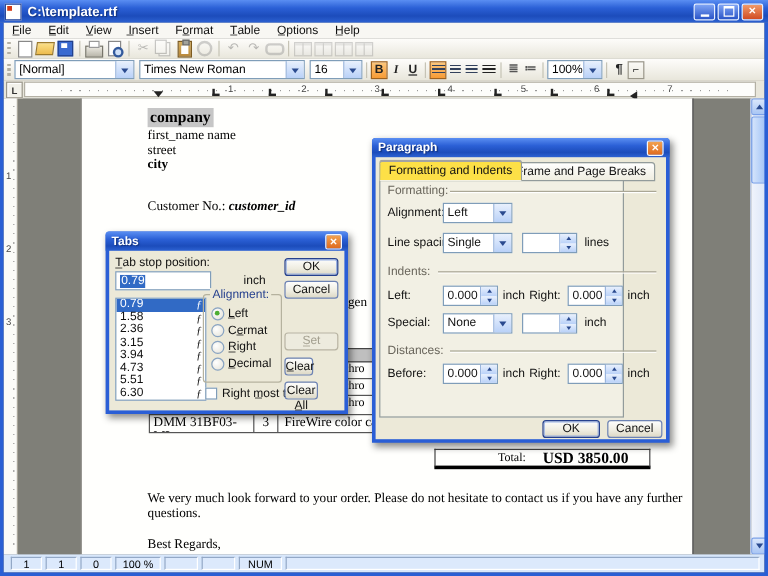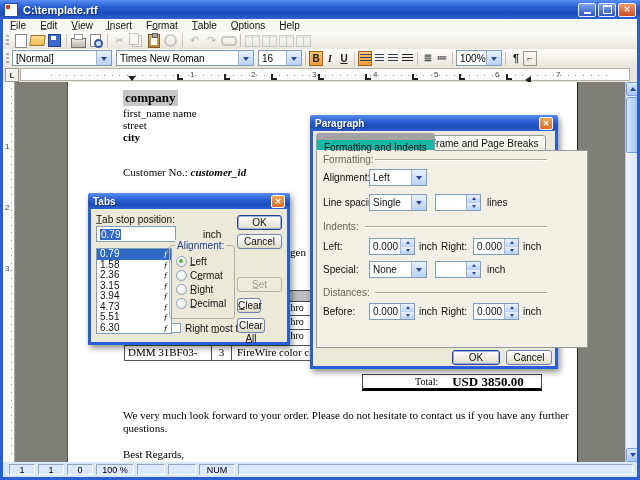--- a/index.html
+++ b/index.html
@@ -110,21 +110,21 @@
   .grpbox{position:absolute;border:1px solid #b5b29e;border-radius:3px}
   .grplbl{position:absolute;top:-6px;left:5px;background:#ece9d8;padding:0 2px;font-size:10px;color:#26418e}
   .radio{position:absolute;width:11px;height:11px;border-radius:50%;border:1px solid #88a3c2;background:radial-gradient(circle at 35% 35%,#fff,#e3e1d6);box-sizing:border-box}
   .radio.sel::after{content:"";position:absolute;left:2px;top:2px;width:4px;height:4px;border-radius:50%;background:#4cae32}
   .rlabel{position:absolute;font-size:10px}
   .checkbox{position:absolute;width:10px;height:10px;background:#fff;border:1px solid #7f9db9;box-sizing:border-box}
   .dlbl{position:absolute;font-size:10px;white-space:nowrap}
   .grpline{position:absolute;height:1px;background:#aaa796;box-shadow:0 1px 0 #fff}
   .tab{position:absolute;font-size:10px;padding:2px 7px;background:linear-gradient(#ffffff,#efede0);
     border:1px solid #929b9b;border-radius:3px 3px 0 0;box-sizing:border-box;white-space:nowrap}
-  .tab.active{border-bottom-color:#f2f0e4;border-top:7px solid #a3a3a3;z-index:3;background:#14b8a6}
+  .tab.active{border-bottom-color:#f2f0e4;border-top:2px solid #a3a3a3;z-index:3;background:#fde047}
   .tpanel{position:absolute;background:#f2f0e4;border:1px solid #929b9b;box-sizing:border-box}
   .dcombo{position:absolute;background:#fff;border:1px solid #7f9db9;display:flex;align-items:center;font-size:10px;box-sizing:border-box}
 </style>
 </head>
 <body>
 
 <div id="root">
 
   <div class="abs titlebar">
     <div class="appicon"></div>
@@ -415,21 +415,21 @@
   <div class="abs dlg" style="left:310px;top:115px;width:248px;height:254px">
     <div class="dtitle">
       <span class="dtitletext">Paragraph</span>
       <div class="dclose">
           <span>✕</span>
         </div>
     </div>
     <div class="dbody" style="width:242px;height:235px">
       <div class="tab active" style="left:3px;top:2px;height:18px">Formatting and Indents</div>
       <div class="tab" style="left:109px;top:4px;height:16px">Frame and Page Breaks</div>
-      <div class="tpanel" style="left:3px;top:19px;width:272px;height:198px">
+      <div class="tpanel" style="left:3px;top:19px;width:204px;height:198px">
         <span class="dlbl" style="left:6px;top:3px;color:#6a665c">Formatting:</span>
         <div class="grpline" style="left:58px;top:8px;width:172px"></div>
         <span class="dlbl" style="left:6px;top:21px">Alignment:</span>
         <div class="dcombo" style="left:52px;top:18px;width:58px;height:17px">
           <span class="ftext">Left</span>
           <span class="carw">
               <span class="tri"></span>
             </span>
         </div>
         <span class="dlbl" style="left:6px;top:46px">Line spacing:</span>

